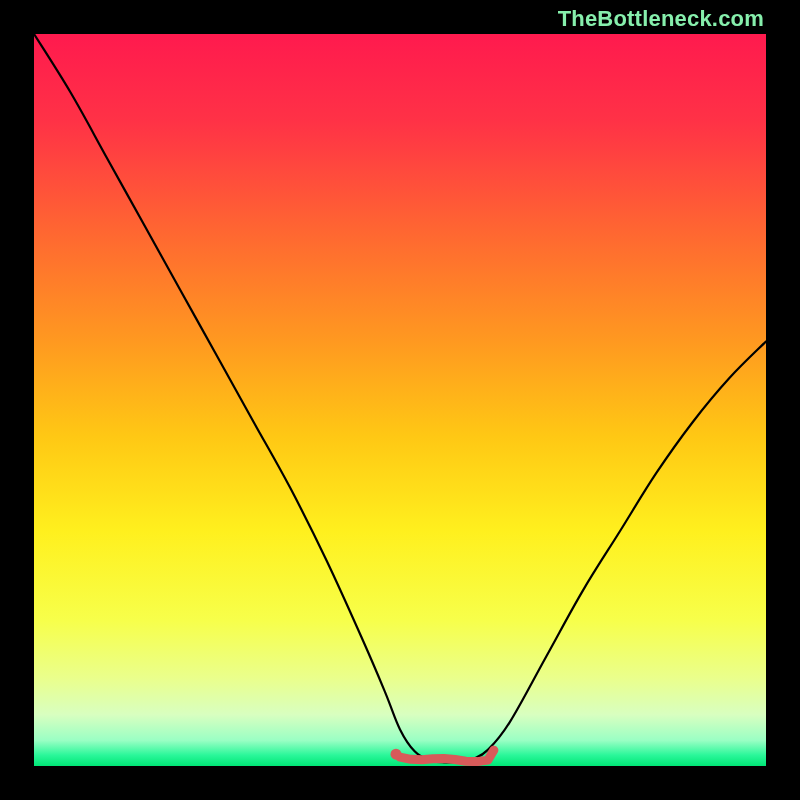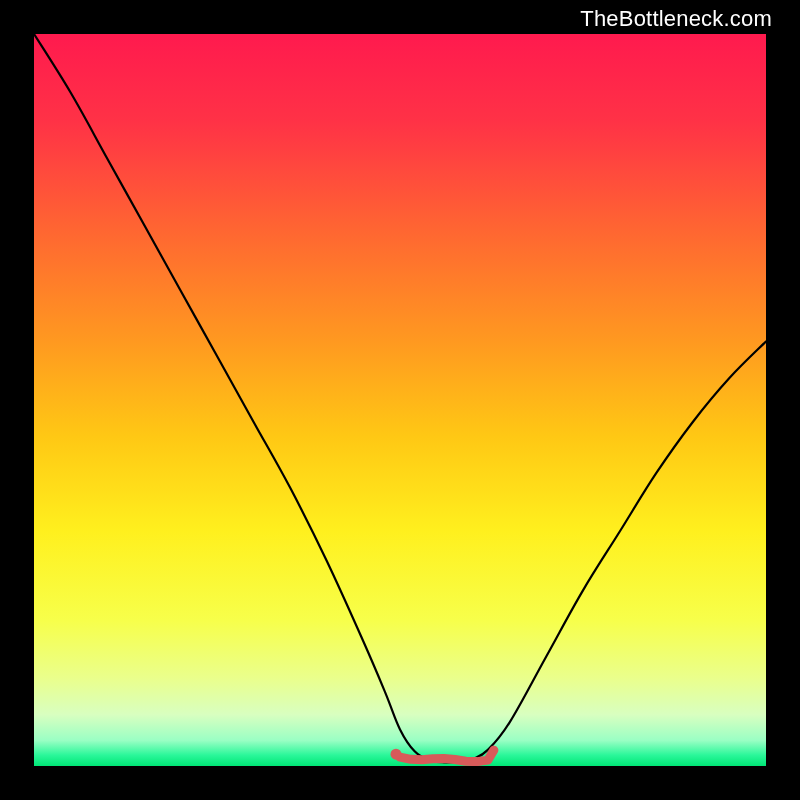--- a/index.html
+++ b/index.html
@@ -21,25 +21,25 @@
   .gradient-bg {
     position: absolute;
     left: 0;
     top: 0;
     width: 100%;
     height: 100%;
   }
   .watermark {
     position: absolute;
     top: 6px;
-    right: 28px;
+    right: 36px;
     font-family: Arial, Helvetica, sans-serif;
     font-size: 22px;
-    font-weight: 400;
-    color: #ffffff;
+    font-weight: 700;
+    color: #86efac;
     letter-spacing: 0.2px;
   }
   .curve-svg {
     position: absolute;
     left: 0;
     top: 0;
     width: 100%;
     height: 100%;
   }
 </style>

